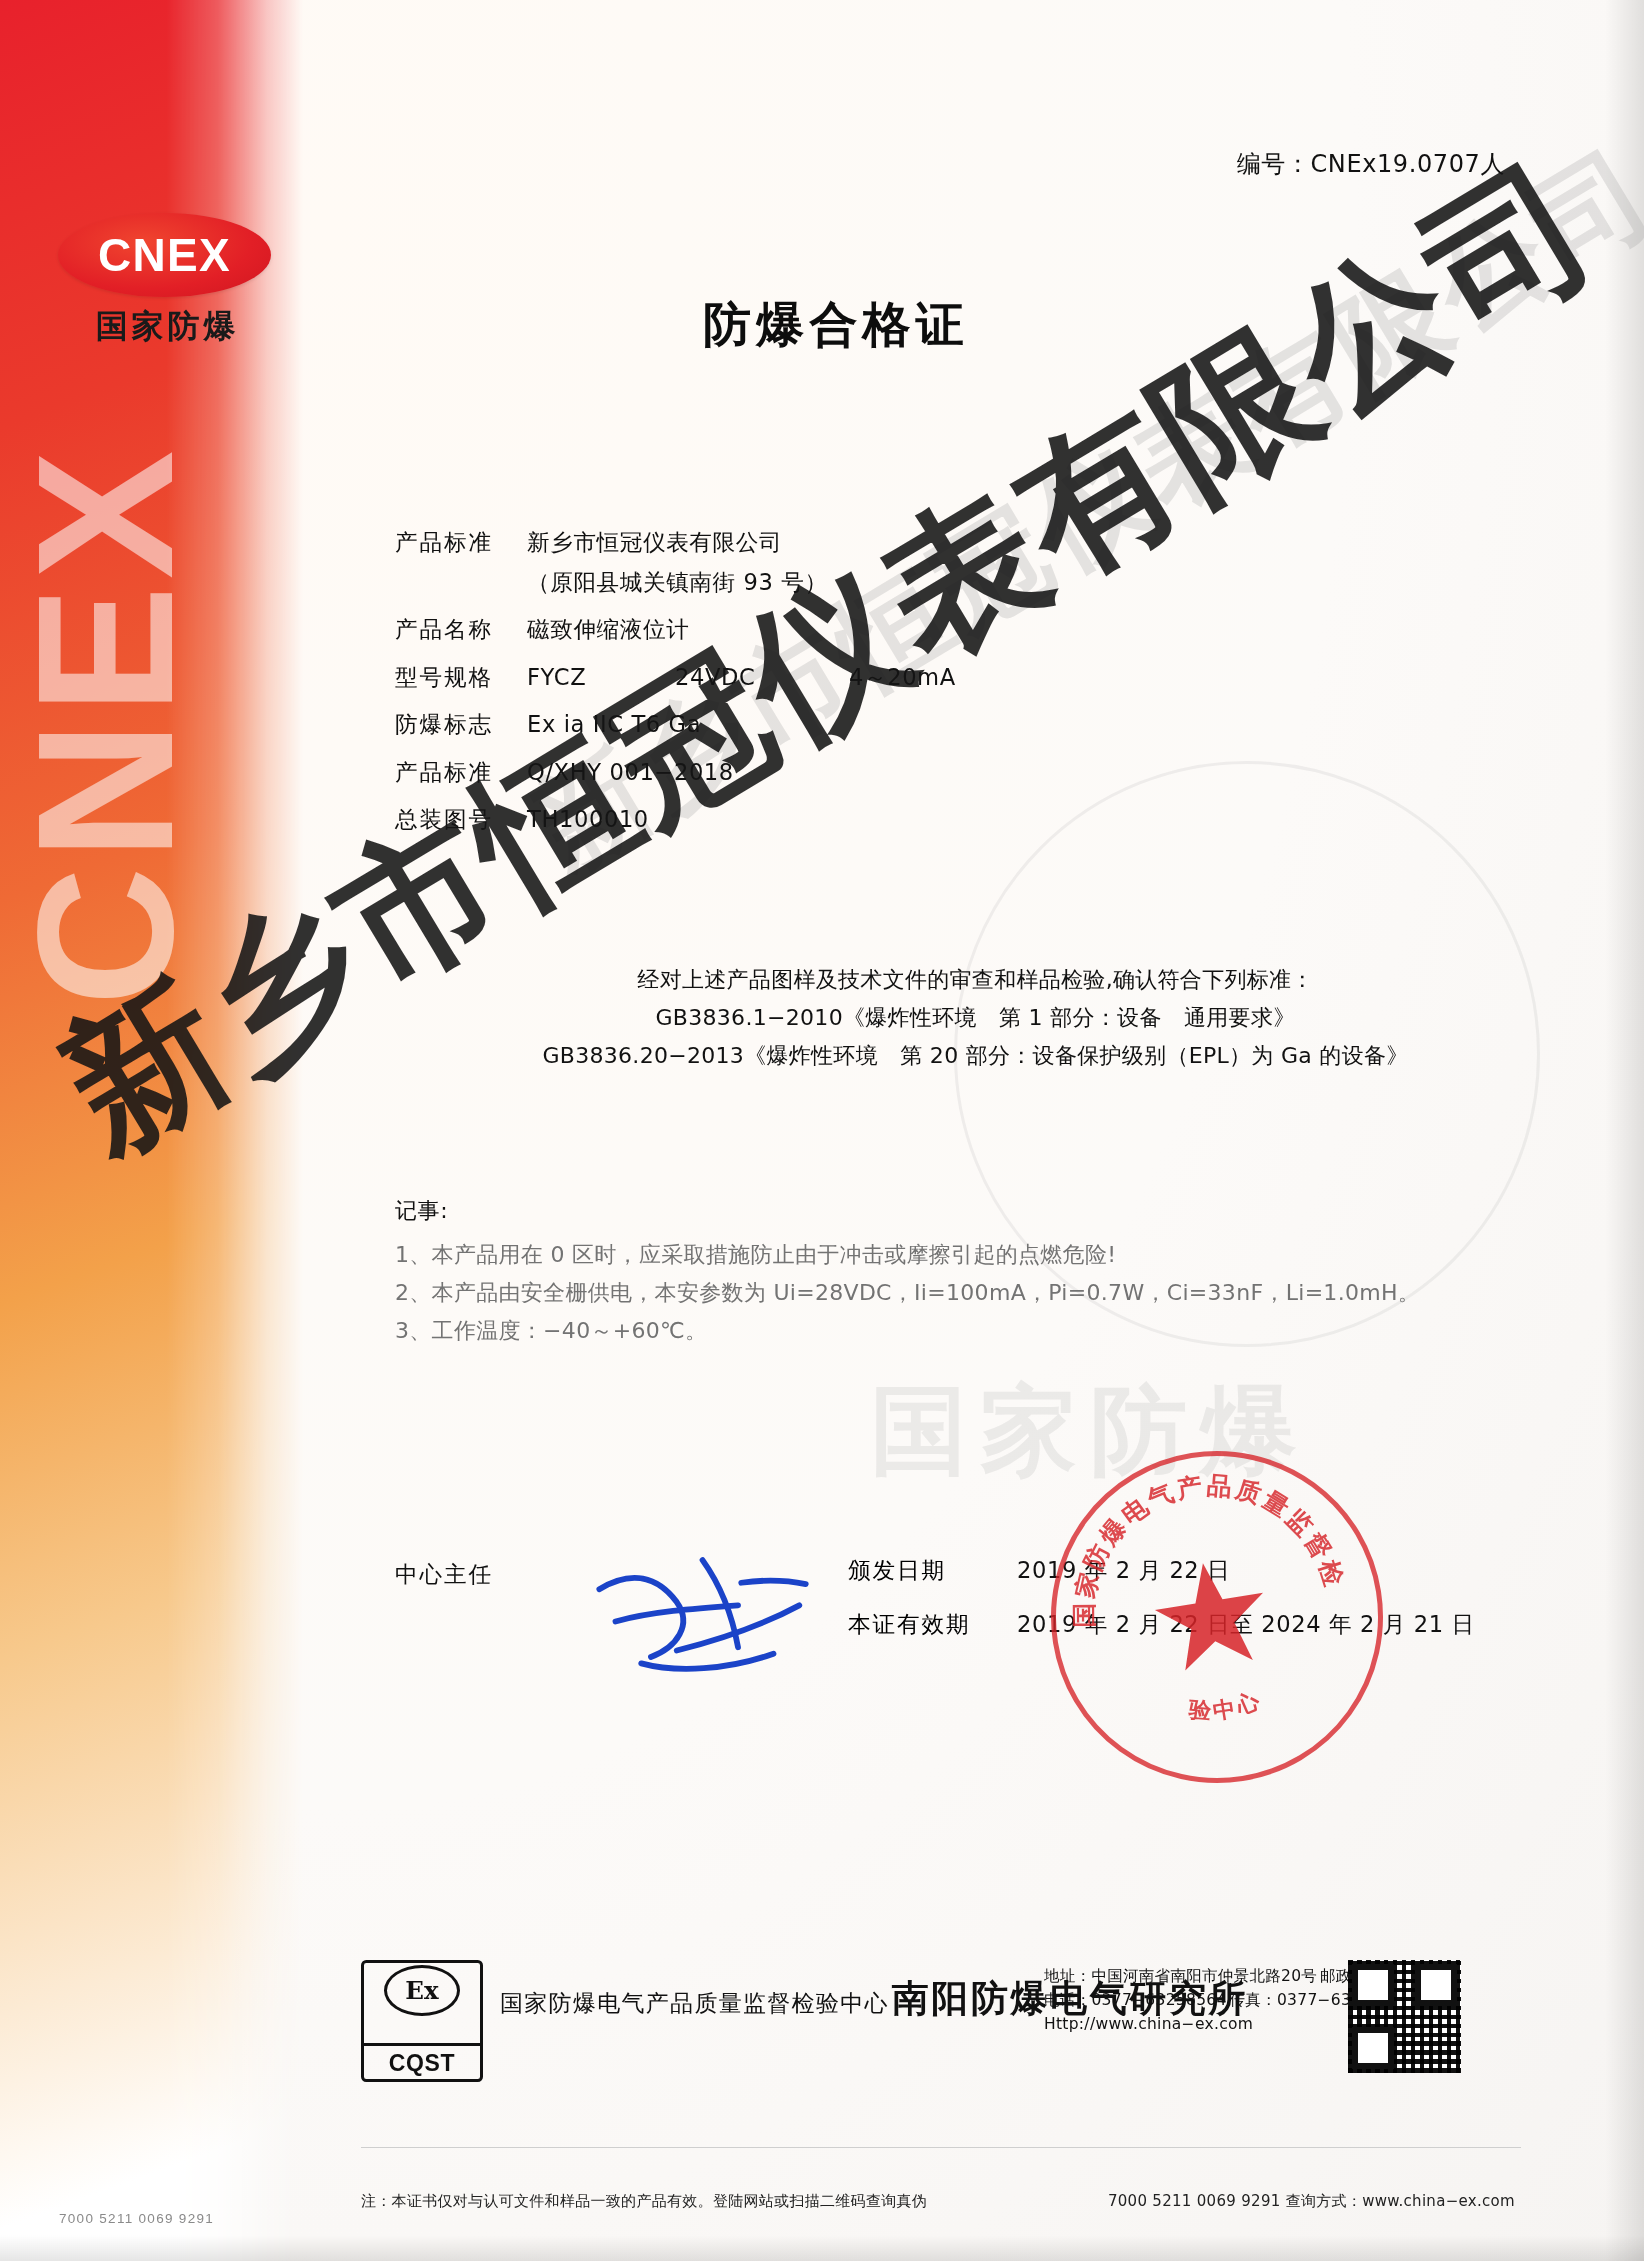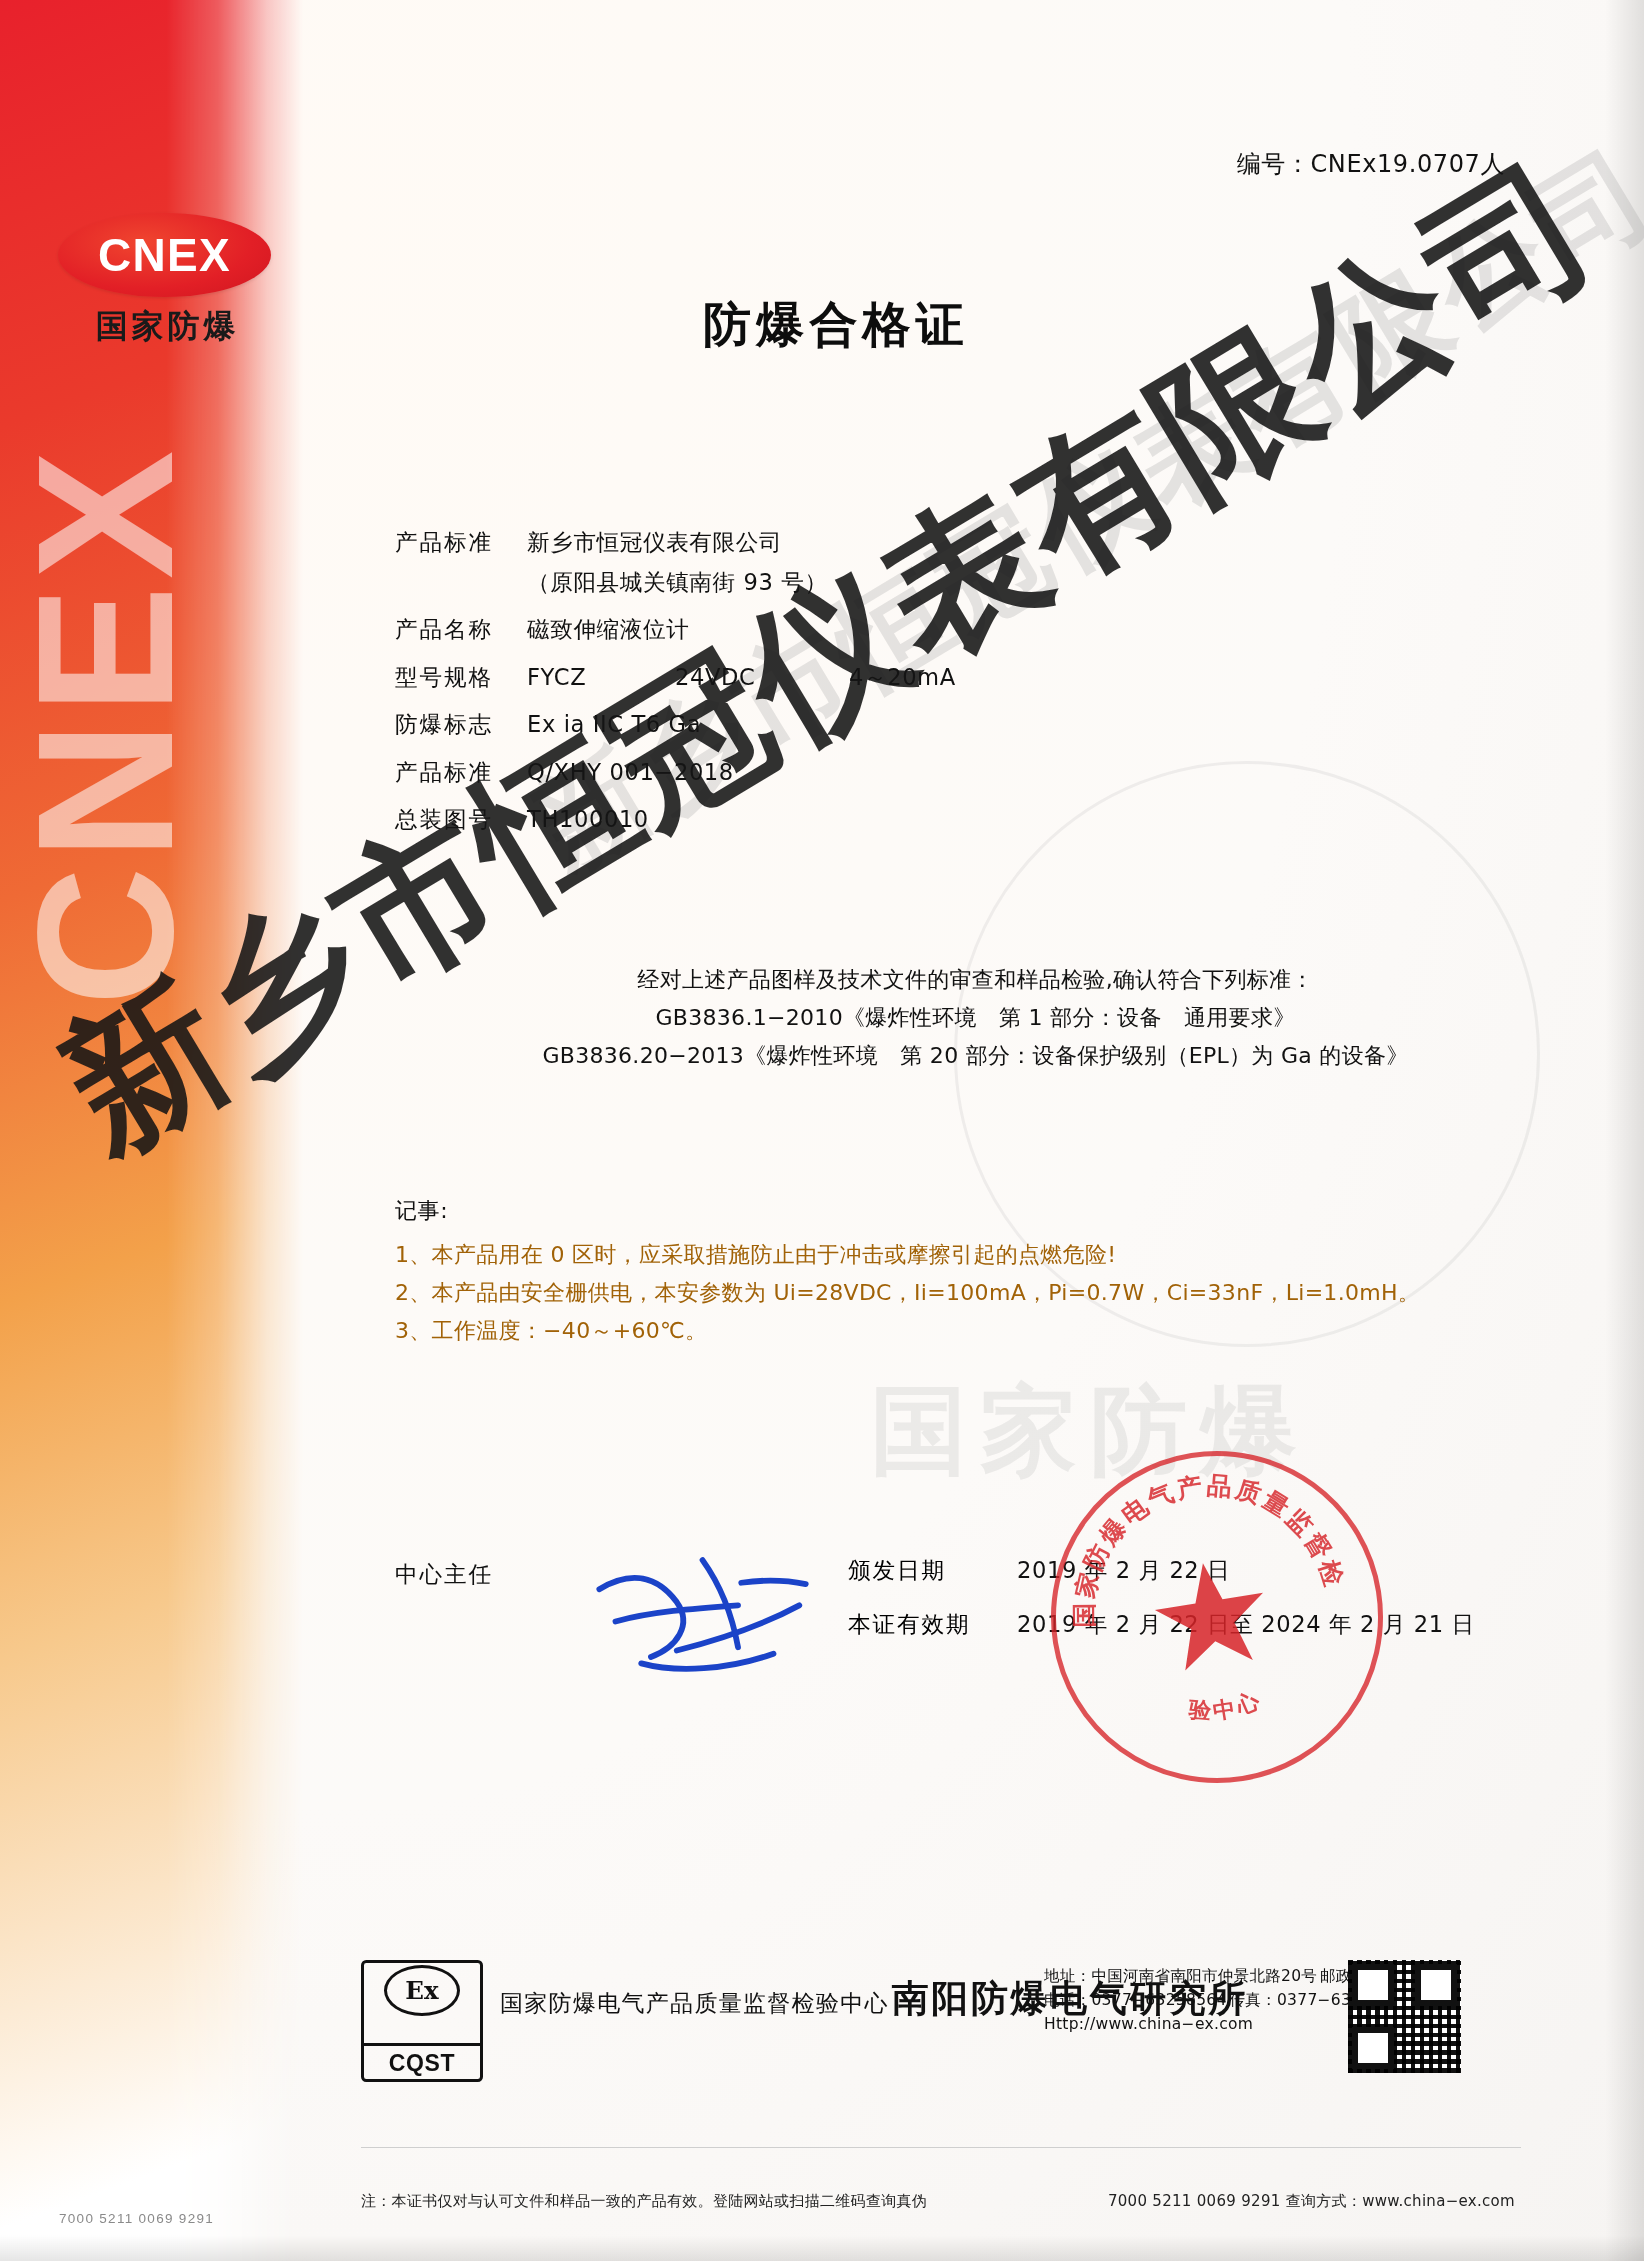--- a/index.html
+++ b/index.html
@@ -101,21 +101,21 @@
     font-size:22px;color:#111;font-family:"DejaVu Sans",sans-serif;line-height:1.72;
     letter-spacing:0.3px;white-space:nowrap;text-align:center;
   }
 
   
   .notes{position:absolute;left:395px;top:1196px;z-index:5;width:1173px;}
   .notes .notes-title{
     font-size:22px;color:#111;font-family:"DejaVu Sans",sans-serif;margin-bottom:10.3px;letter-spacing:0.6px;
   }
   .notes div.note-line{
-    font-size:22px;color:#a16207;font-family:"DejaVu Sans",sans-serif;line-height:1.72;letter-spacing:0.3px;
+    font-size:22px;color:#737373;font-family:"DejaVu Sans",sans-serif;line-height:1.72;letter-spacing:0.3px;
     white-space:nowrap;
   }
 
   
   .sig-label{
     position:absolute;left:395px;top:1559px;z-index:5;
     font-size:22.6px;color:#111;font-family:"DejaVu Sans",sans-serif;letter-spacing:1.9px;
   }
   .sig-mark{
     position:absolute;left:580px;top:1544px;z-index:6;width:258px;height:142px;

